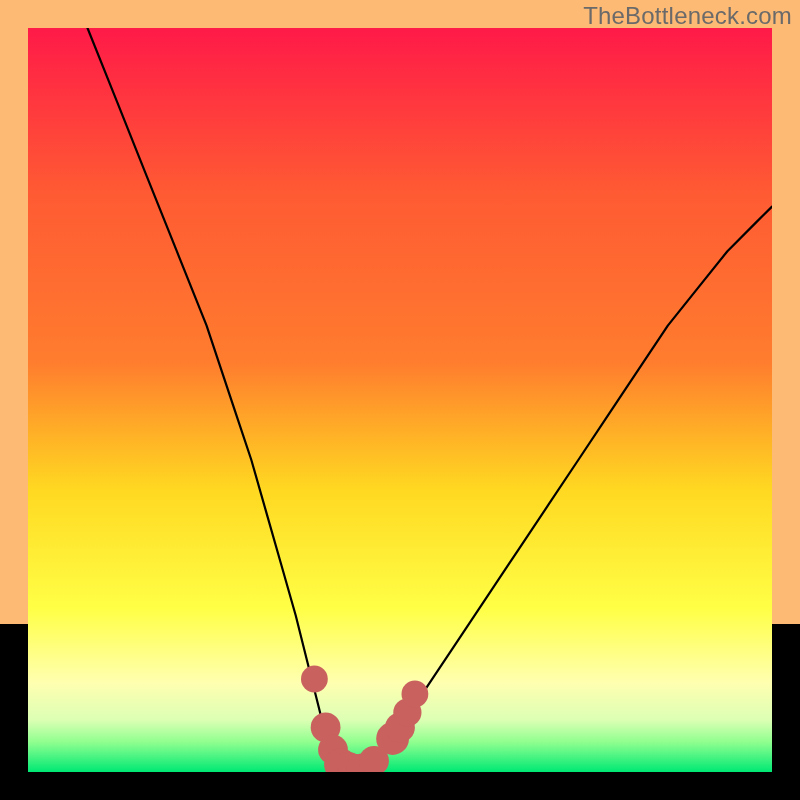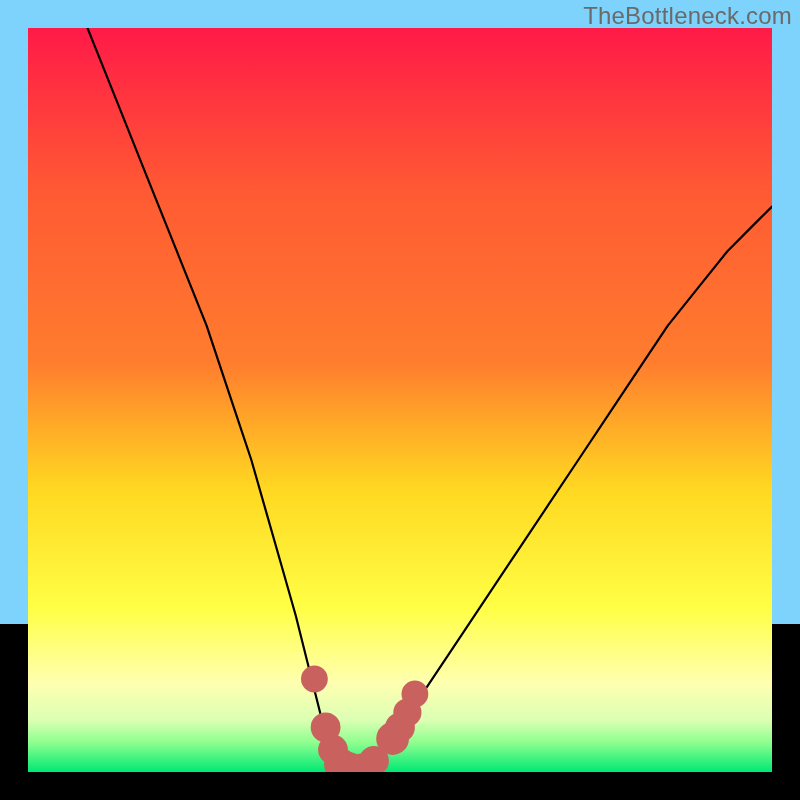--- a/index.html
+++ b/index.html
@@ -10,21 +10,21 @@
     background: #000;
     overflow: hidden;
     font-family: Arial, Helvetica, sans-serif;
   }
   .frame {
     position: absolute;
     top: 0;
     left: 0;
     width: 800px;
     height: 624px;
-    background: #7dd3fc;
+    background: #fdba74;
   }
   .plot-area {
     position: absolute;
     top: 28px;
     left: 28px;
     width: 744px;
     height: 744px;
     
   }
   .watermark {

